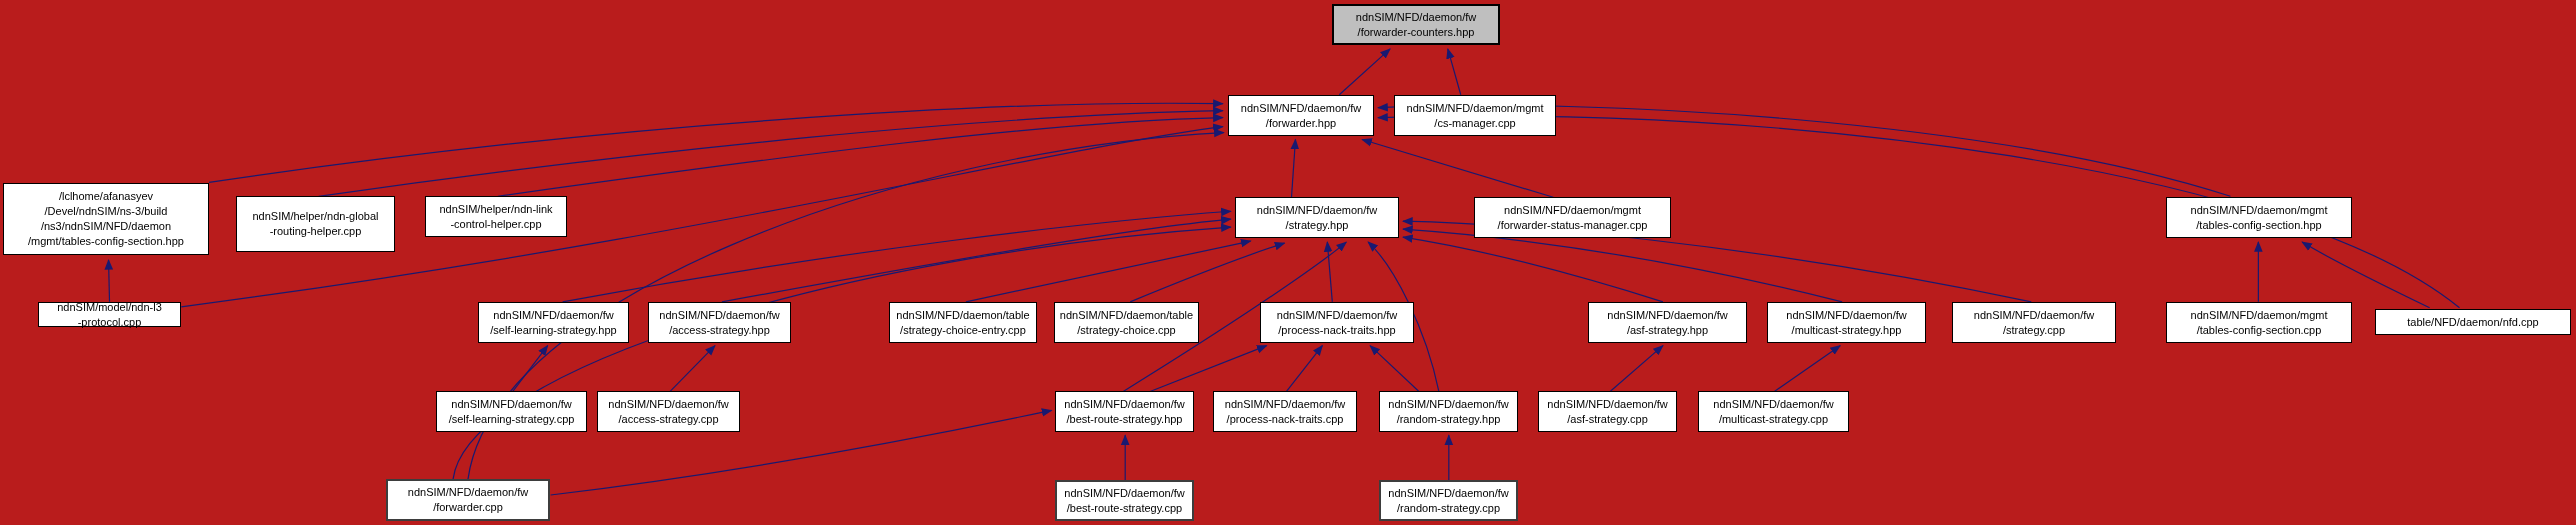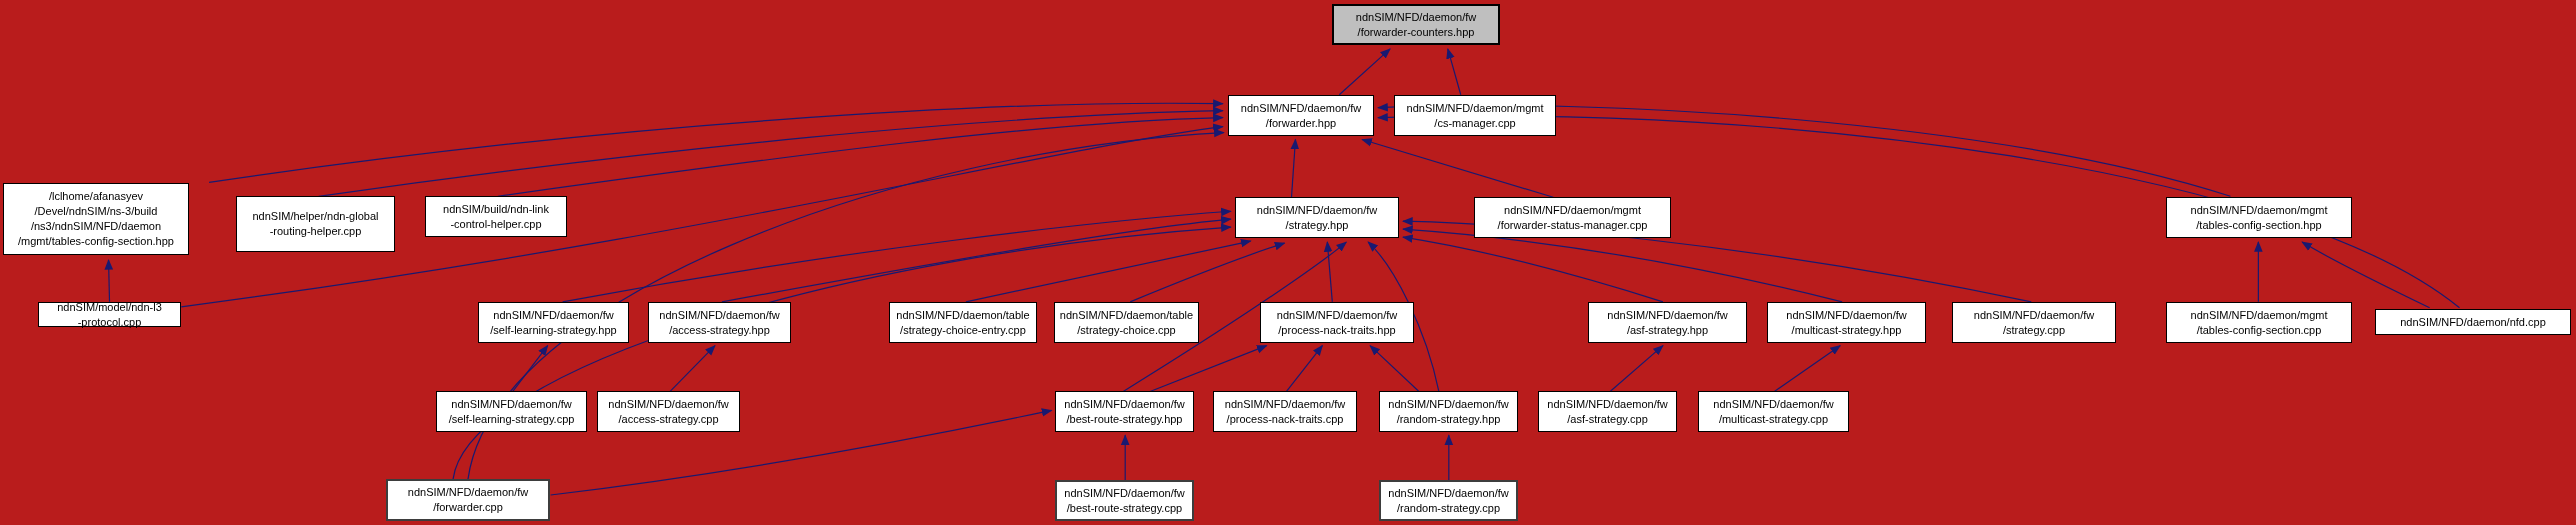--- a/index.html
+++ b/index.html
@@ -72,29 +72,29 @@
 
   <div class="node root" style="left:1332px;top:4px;width:168px;height:41px">ndnSIM/NFD/daemon/fw
 /forwarder-counters.hpp</div>
 
   <div class="node" style="left:1228px;top:95px;width:146px;height:41px">ndnSIM/NFD/daemon/fw
 /forwarder.hpp</div>
 
   <div class="node" style="left:1394px;top:95px;width:162px;height:41px">ndnSIM/NFD/daemon/mgmt
 /cs-manager.cpp</div>
 
-  <div class="node" style="left:3px;top:183px;width:186px;height:72px">/lclhome/afanasyev
+  <div class="node" style="left:3px;top:183px;width:206px;height:72px">/lclhome/afanasyev
 /Devel/ndnSIM/ns-3/build
 /ns3/ndnSIM/NFD/daemon
 /mgmt/tables-config-section.hpp</div>
 
   <div class="node" style="left:236px;top:196px;width:159px;height:56px">ndnSIM/helper/ndn-global
 -routing-helper.cpp</div>
 
-  <div class="node" style="left:425px;top:196px;width:142px;height:41px">ndnSIM/build/ndn-link
+  <div class="node" style="left:425px;top:196px;width:142px;height:41px">ndnSIM/helper/ndn-link
 -control-helper.cpp</div>
 
   <div class="node" style="left:1235px;top:197px;width:164px;height:41px">ndnSIM/NFD/daemon/fw
 /strategy.hpp</div>
 
   <div class="node" style="left:1474px;top:197px;width:197px;height:41px">ndnSIM/NFD/daemon/mgmt
 /forwarder-status-manager.cpp</div>
 
   <div class="node" style="left:2166px;top:197px;width:186px;height:41px">ndnSIM/NFD/daemon/mgmt
 /tables-config-section.hpp</div>
@@ -122,21 +122,21 @@
 
   <div class="node" style="left:1767px;top:302px;width:159px;height:41px">ndnSIM/NFD/daemon/fw
 /multicast-strategy.hpp</div>
 
   <div class="node" style="left:1952px;top:302px;width:164px;height:41px">ndnSIM/NFD/daemon/fw
 /strategy.cpp</div>
 
   <div class="node" style="left:2166px;top:302px;width:186px;height:41px">ndnSIM/NFD/daemon/mgmt
 /tables-config-section.cpp</div>
 
-  <div class="node" style="left:2375px;top:309px;width:196px;height:26px">ndnSIM/NFD/daemon/nfd.cpp</div>
+  <div class="node" style="left:2375px;top:309px;width:196px;height:26px">table/NFD/daemon/nfd.cpp</div>
 
   <div class="node" style="left:436px;top:391px;width:151px;height:41px">ndnSIM/NFD/daemon/fw
 /self-learning-strategy.cpp</div>
 
   <div class="node" style="left:597px;top:391px;width:143px;height:41px">ndnSIM/NFD/daemon/fw
 /access-strategy.cpp</div>
 
   <div class="node" style="left:1055px;top:391px;width:139px;height:41px">ndnSIM/NFD/daemon/fw
 /best-route-strategy.hpp</div>
 

